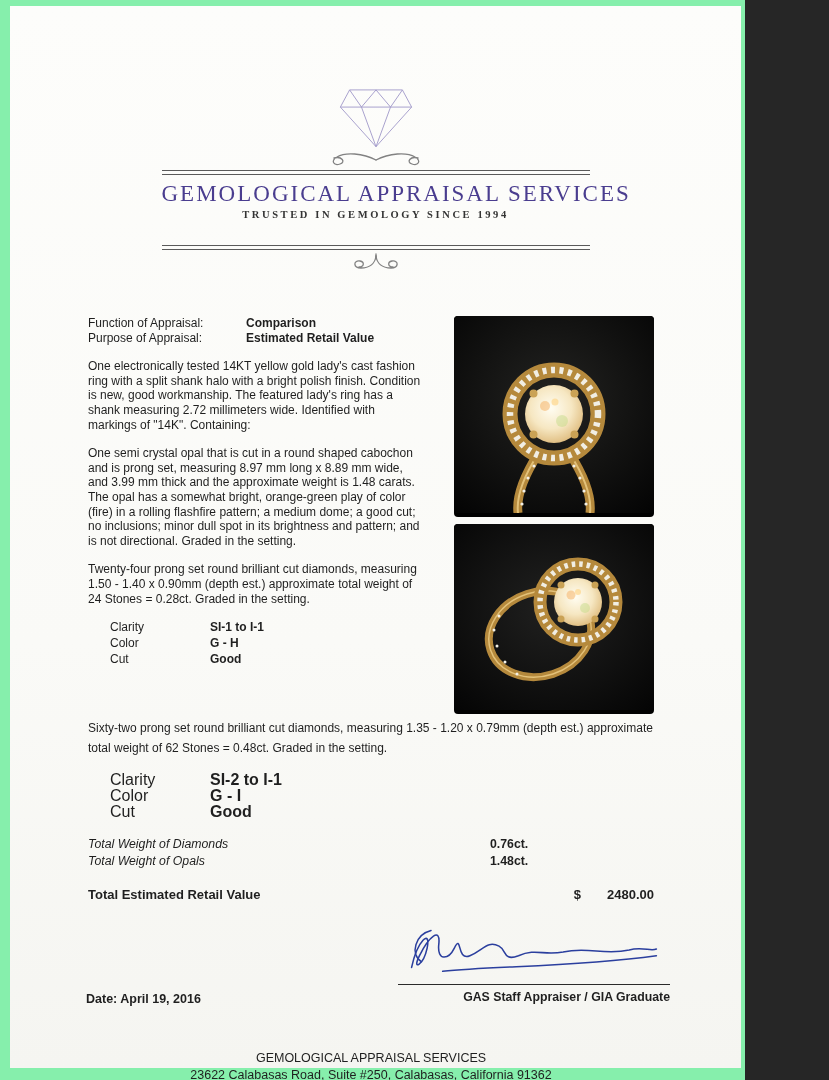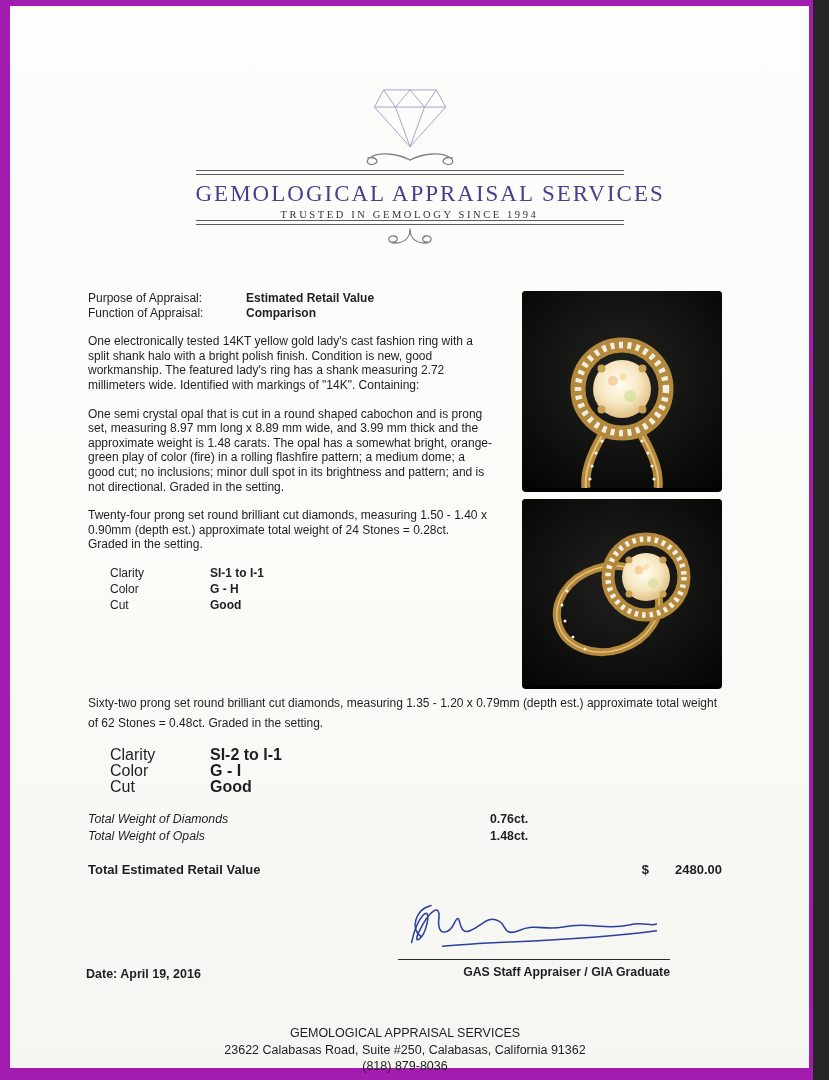--- a/index.html
+++ b/index.html
@@ -1,17 +1,17 @@
 <!DOCTYPE html>
 <html><head>
 <meta charset="utf-8">
 <style>
   html,body { margin:0; padding:0; background:#262626; }
   .scan {
-    position:relative; width:813px; height:1080px; background:#a21caf;
+    position:relative; width:745px; height:1080px; background:#86efac;
     font-family:"Liberation Sans", sans-serif; overflow:hidden;
   }
   .page {
     position:absolute; left:10px; top:6px; right:4px; bottom:12px;
     background:linear-gradient(180deg,#fdfdfb 0%,#fafaf7 60%,#f5f5f1 100%);
     color:#1f1f1f;
   }
   .content { padding:0 87px 0 78px; }
 
   
@@ -19,21 +19,21 @@
   .logo-svg { display:block; margin:0 auto; }
   .orn { display:block; margin:2px auto 0 auto; }
   .header-inner { width:428px; margin:2px auto 0 auto; }
   .rule { height:3px; border-top:1px solid #5a5a5a; border-bottom:1px solid #5a5a5a; }
   .brand {
     font-family:"Liberation Serif", serif; font-size:23px; letter-spacing:2px;
     color:#4a3d8f; margin:6px 0 2px 0; white-space:nowrap;
   }
   .tagline {
     font-family:"Liberation Serif", serif; font-size:10.5px; letter-spacing:2.6px;
-    color:#343434; margin:0 0 0 0;
+    color:#343434; margin:0 0 25px 0;font-weight:bold;
   }
 
   
   .content-row { display:flex; margin-top:40px; }
   .text-col { width:420px; margin-right:30px; font-size:12px; line-height:14.6px; }
   .photo-col { width:200px; }
   .meta-row { display:flex; }
   .m-label { width:158px; flex:none; }
   .m-value { font-weight:bold; }
   p.para { margin:14px 0 0 0; }
@@ -106,26 +106,26 @@
       </svg>
     </div>
 
     <div class="content">
 
       <div class="content-row">
         <div class="text-col">
 
           <div class="meta">
             <div class="meta-row">
+              <span class="m-label">Function of Appraisal:</span>
+              <span class="m-value">Comparison</span>
+            </div>
+            <div class="meta-row">
               <span class="m-label">Purpose of Appraisal:</span>
               <span class="m-value">Estimated Retail Value</span>
-            </div>
-            <div class="meta-row">
-              <span class="m-label">Function of Appraisal:</span>
-              <span class="m-value">Comparison</span>
             </div>
           </div>
 
           <p class="para">One electronically tested 14KT yellow gold lady's cast fashion ring with a split shank halo with a bright polish finish. Condition is new, good workmanship. The featured lady's ring has a shank measuring 2.72 millimeters wide. Identified with markings of "14K".  Containing:</p>
           <p class="para">One semi crystal opal that is cut in a round shaped cabochon and is prong set, measuring 8.97 mm long x 8.89 mm wide, and 3.99 mm thick and the approximate weight is 1.48 carats. The opal has a somewhat bright, orange-green play of color (fire) in a rolling flashfire pattern; a medium dome; a good cut; no inclusions; minor dull spot in its brightness and pattern; and is not directional. Graded in the setting.</p>
           <p class="para">Twenty-four prong set round brilliant cut diamonds, measuring 1.50 - 1.40 x 0.90mm (depth est.) approximate total weight of 24 Stones = 0.28ct. Graded in the setting.</p>
 
           <div class="grade-table">
             <div class="g-row">
               <span class="g-label">Clarity</span>

